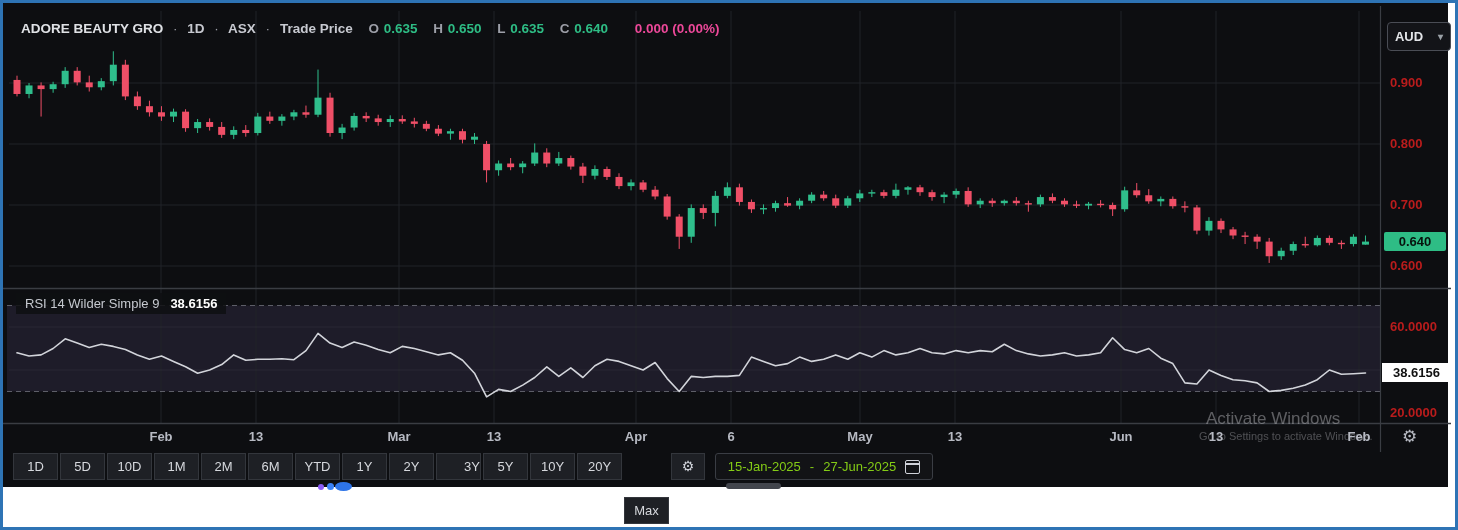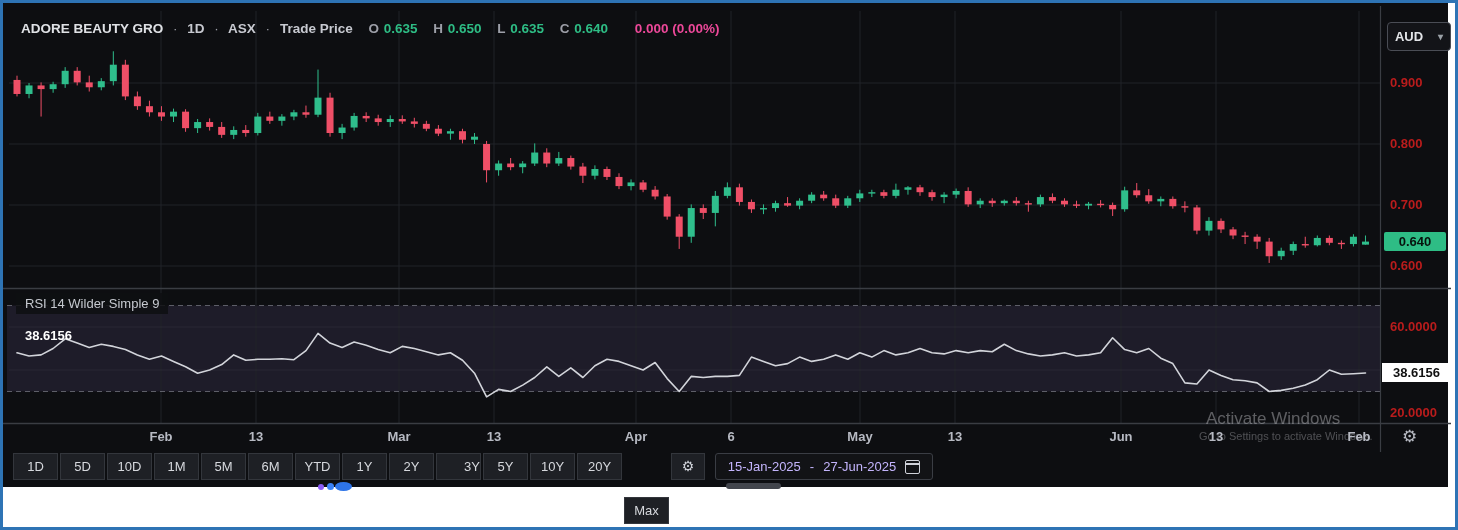--- a/index.html
+++ b/index.html
@@ -18,35 +18,35 @@
   .aud-select{left:1384px;top:19px;width:62px;height:27px;border:1px solid #4a4d55;border-radius:4px;
           display:flex;align-items:center;justify-content:center;gap:15px;color:#e3e5e9;
           font-size:13px;font-weight:600;background:#131418;cursor:pointer;}
   .aud-select .chev{font-size:10px;color:#9aa0a6;}
   .axis-tick{left:1387px;width:58px;height:16px;line-height:16px;font-size:13px;font-weight:600;color:#b91c1c;}
   .price-badge{left:1381px;top:229px;width:62px;height:19px;line-height:19px;text-align:center;
           background:#2ebd85;color:#07130d;font-size:13px;font-weight:700;border-radius:2px;}
   .rsi-badge{left:1379px;top:361px;width:69px;height:19px;line-height:19px;text-align:center;
           background:#ffffff;color:#111;font-size:13px;font-weight:700;}
   .rsi-chip{left:13px;top:290px;height:21px;line-height:21px;display:flex;gap:11px;padding:0 9px;
-          background:rgba(14,15,18,0.85);font-size:13px;white-space:nowrap;flex-direction:column;}
+          background:rgba(14,15,18,0.85);font-size:13px;white-space:nowrap;}
   .rsi-chip .nm{color:#c6c9d0;}
   .rsi-chip .vl{color:#ffffff;font-weight:700;}
   .wm1{left:1203px;top:406px;font-size:17px;color:rgba(205,205,210,0.42);white-space:nowrap;}
   .wm2{left:1196px;top:427px;font-size:11px;color:rgba(195,195,200,0.36);white-space:nowrap;}
   .time-label{top:425px;height:17px;line-height:17px;font-size:13px;font-weight:600;color:#b7bac3;
           width:44px;text-align:center;}
   .corner-gear{left:1399px;top:423px;font-size:17px;color:#b7bac3;cursor:pointer;}
   .tb-btn{top:450px;width:45px;height:27px;box-sizing:border-box;border:1px solid #33363c;background:#1e2025;
           color:#d6d8dd;font-size:13px;line-height:25px;text-align:center;cursor:pointer;}
   .tb-gear{left:668px;top:450px;width:34px;height:27px;box-sizing:border-box;border:1px solid #33363c;
           background:#1e2025;color:#cfd2d9;font-size:14px;line-height:25px;text-align:center;cursor:pointer;}
   .date-box{left:712px;top:450px;width:218px;height:27px;box-sizing:border-box;border:1px solid #3a3d44;
           border-radius:3px;background:#121316;display:flex;align-items:center;justify-content:center;
-          gap:9px;color:#c4b5fd;font-size:13px;cursor:pointer;}
+          gap:9px;color:#84cc16;font-size:13px;cursor:pointer;}
   .cal{position:relative;width:13px;height:12px;border:1.5px solid #cfd2d9;border-radius:2px;display:inline-block;}
   .cal::before{content:"";position:absolute;left:0;right:0;top:2.5px;height:1.5px;background:#cfd2d9;}
   .scroll-thumb{left:723px;top:480px;width:55px;height:6px;background:#42454c;border-radius:3px;cursor:pointer;}
   .dot{border-radius:50%;}
   .caption{left:8px;top:490px;font-size:16px;font-style:italic;font-weight:700;color:#141414;white-space:nowrap;}
 </style>
 </head>
 <body>
 
 <div class="stage">
@@ -376,21 +376,21 @@
     <div class="abs time-label" style="left: 706px;">6</div>
     <div class="abs time-label" style="left: 835px;">May</div>
     <div class="abs time-label" style="left: 930px;">13</div>
     <div class="abs time-label" style="left: 1096px;">Jun</div>
     <div class="abs time-label" style="left: 1191px;">13</div>
     <div class="abs time-label" style="left: 1334px;">Feb</div>
     <div class="abs tb-btn" style="left: 10px;">1D</div>
     <div class="abs tb-btn" style="left: 57px;">5D</div>
     <div class="abs tb-btn" style="left: 104px;">10D</div>
     <div class="abs tb-btn" style="left: 151px;">1M</div>
-    <div class="abs tb-btn" style="left: 198px;">5M</div>
+    <div class="abs tb-btn" style="left: 198px;">2M</div>
     <div class="abs tb-btn" style="left: 245px;">6M</div>
     <div class="abs tb-btn" style="left: 292px;">YTD</div>
     <div class="abs tb-btn" style="left: 339px;">1Y</div>
     <div class="abs tb-btn" style="left: 386px;">2Y</div>
     <div class="abs tb-btn" style="left: 433px; text-align: right;">3Y</div>
     <div class="abs tb-btn" style="left: 480px;">5Y</div>
     <div class="abs tb-btn" style="left: 527px;">10Y</div>
     <div class="abs tb-btn" style="left: 574px;">20Y</div>
     <div class="abs tb-btn" style="left: 621px; margin-top: 44px;">Max</div>
   </div>

